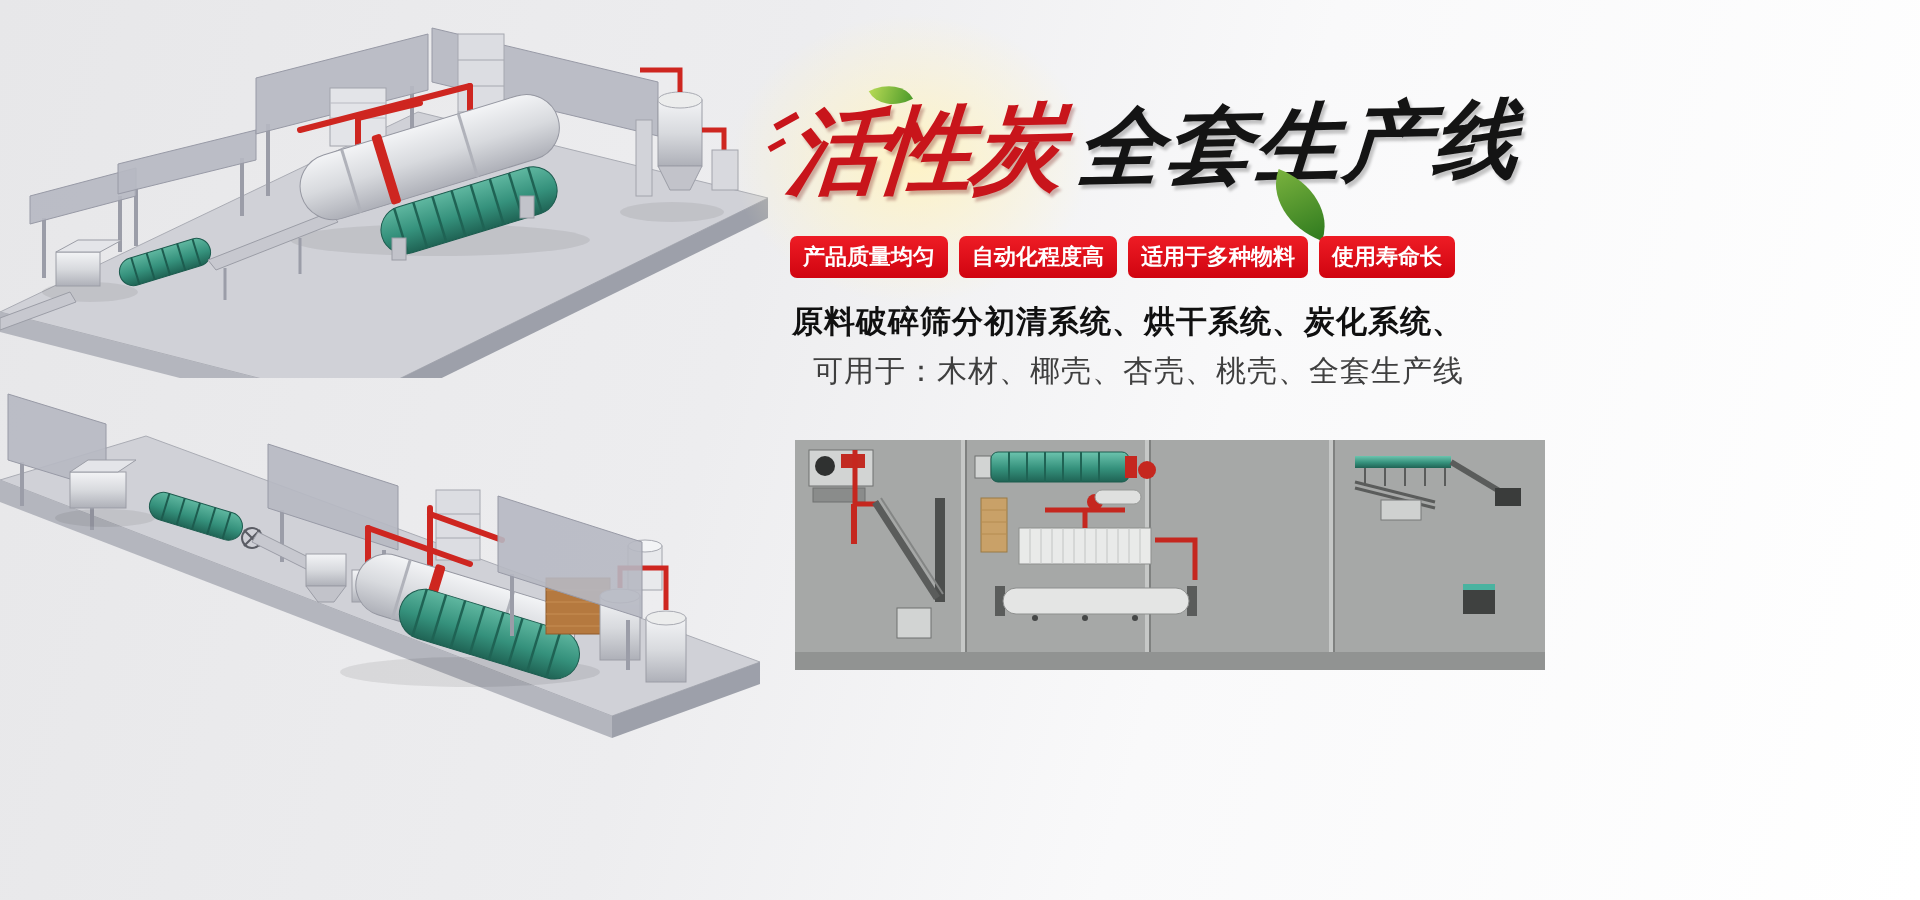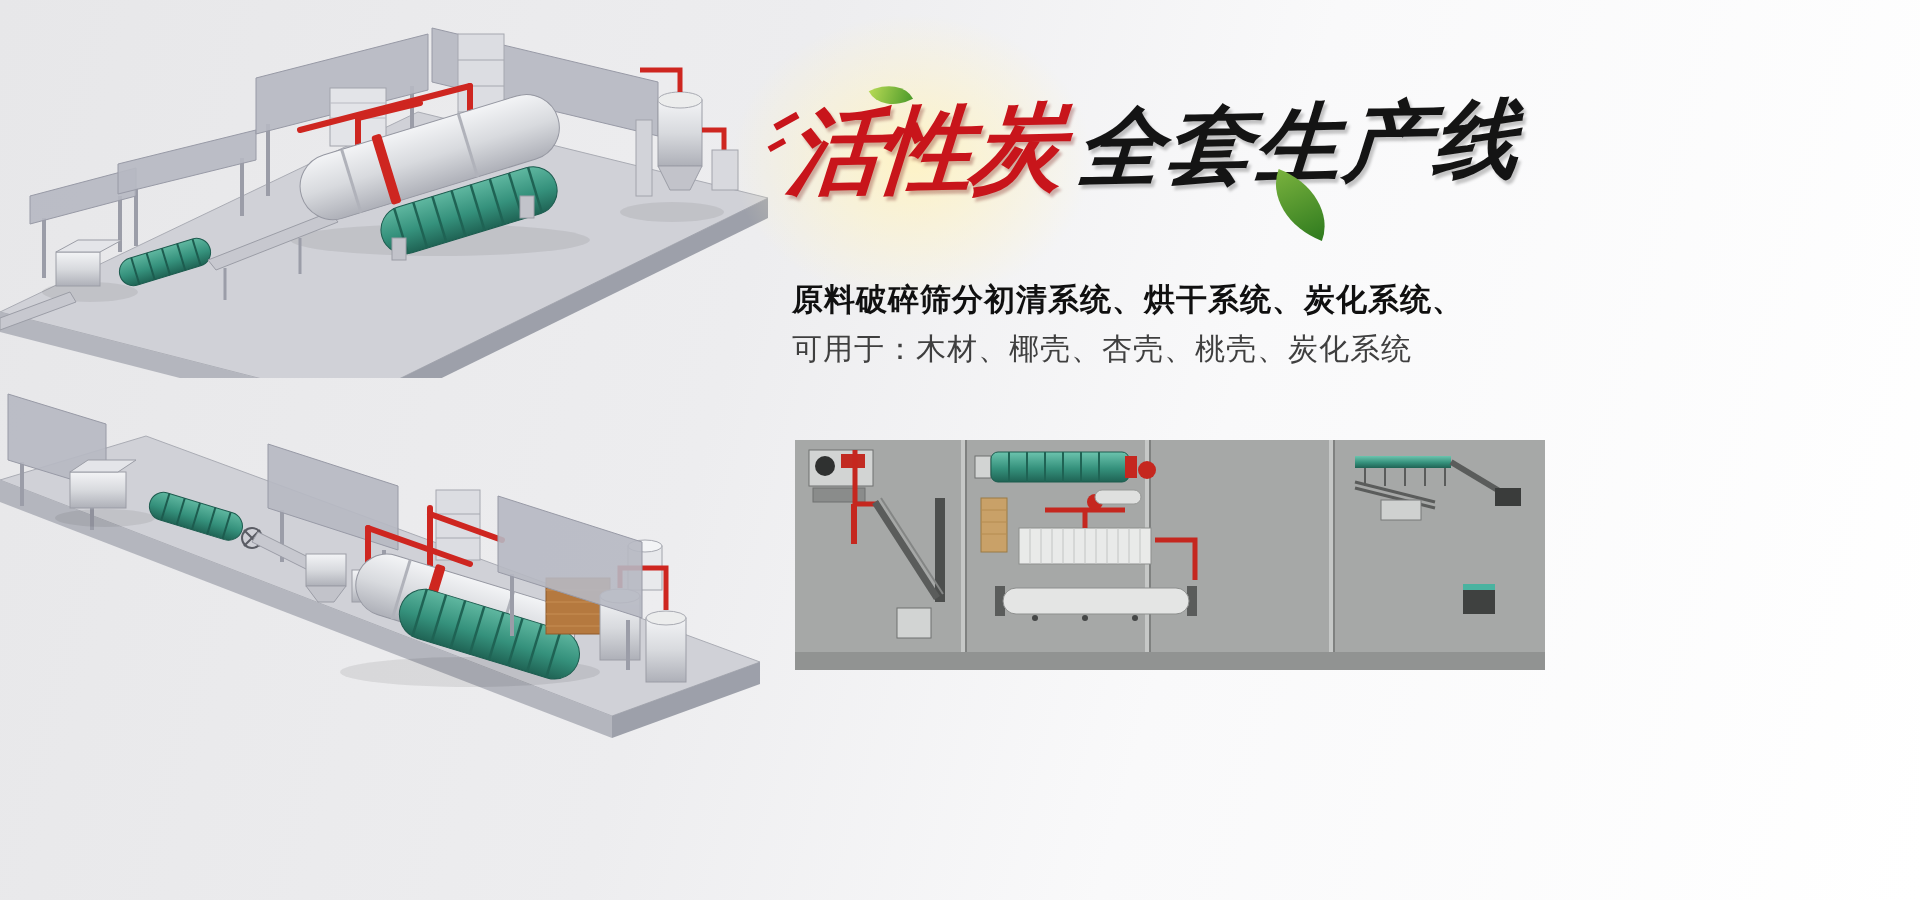--- a/index.html
+++ b/index.html
@@ -33,21 +33,21 @@
   .leaf-1 { left:86px; top:-6px; width:36px; height:27px; transform:rotate(-26deg); z-index:3;
     background:linear-gradient(135deg,#b8da55,#4c9a2a); }
   .leaf-2 { left:478px; top:100px; width:66px; height:52px; transform:rotate(22deg); z-index:1;
     background:linear-gradient(135deg,#7ab23e,#2e7a1e); }
 
   .badges { position:absolute; left:8px; top:236px; display:flex; gap:11px; z-index:2; }
   .badge { background:linear-gradient(180deg,#ee1c25,#d00410); color:#fff;
     font-size:22px; font-weight:700; height:42px; line-height:42px; padding:0 13px;
     border-radius:7px; white-space:nowrap; }
 
-  .desc { position:absolute; left:10px; top:278px; z-index:2; }
+  .desc { position:absolute; left:10px; top:300px; z-index:2;text-align:right; }
   .desc-line { font-size:31px; font-weight:700; color:#101010; line-height:43px; letter-spacing:1px; }
   .materials { font-size:30px; font-weight:400; color:#3f3f3f; margin-top:8px; letter-spacing:1px; }
 
   .diagram { position:absolute; left:13px; top:440px; width:750px; height:230px; z-index:2; }
 </style>
 </head>
 <body>
 
 <svg class="scene scene-top" width="775" height="378" viewBox="0 0 775 378">
   <defs>
@@ -263,24 +263,30 @@
 
   <div class="title-row">
     <span class="stroke stroke-1"></span>
     <span class="stroke stroke-2"></span>
     <span class="leaf leaf-1"></span>
     <span class="leaf leaf-2"></span>
     <span class="t-red">活性炭</span>
     <span class="t-black">全套生产线</span>
   </div>
 
+  <div class="badges">
+    <span class="badge">产品质量均匀</span>
+    <span class="badge">自动化程度高</span>
+    <span class="badge">适用于多种物料</span>
+    <span class="badge">使用寿命长</span>
+  </div>
 
   <div class="desc">
     <div class="desc-line">原料破碎筛分初清系统、烘干系统、炭化系统、</div>
-    <div class="materials">可用于：木材、椰壳、杏壳、桃壳、炭化系统</div>
+    <div class="materials">可用于：木材、椰壳、杏壳、桃壳、全套生产线</div>
   </div>
 
   <svg class="diagram" width="750" height="230" viewBox="0 0 750 230">
     <defs>
       <linearGradient id="teal3" x1="0" y1="0" x2="0" y2="1">
         <stop offset="0" stop-color="#6cc4ae"></stop>
           <stop offset=".55" stop-color="#35917c"></stop>
           <stop offset="1" stop-color="#1f6354"></stop>
       </linearGradient>
     </defs>

